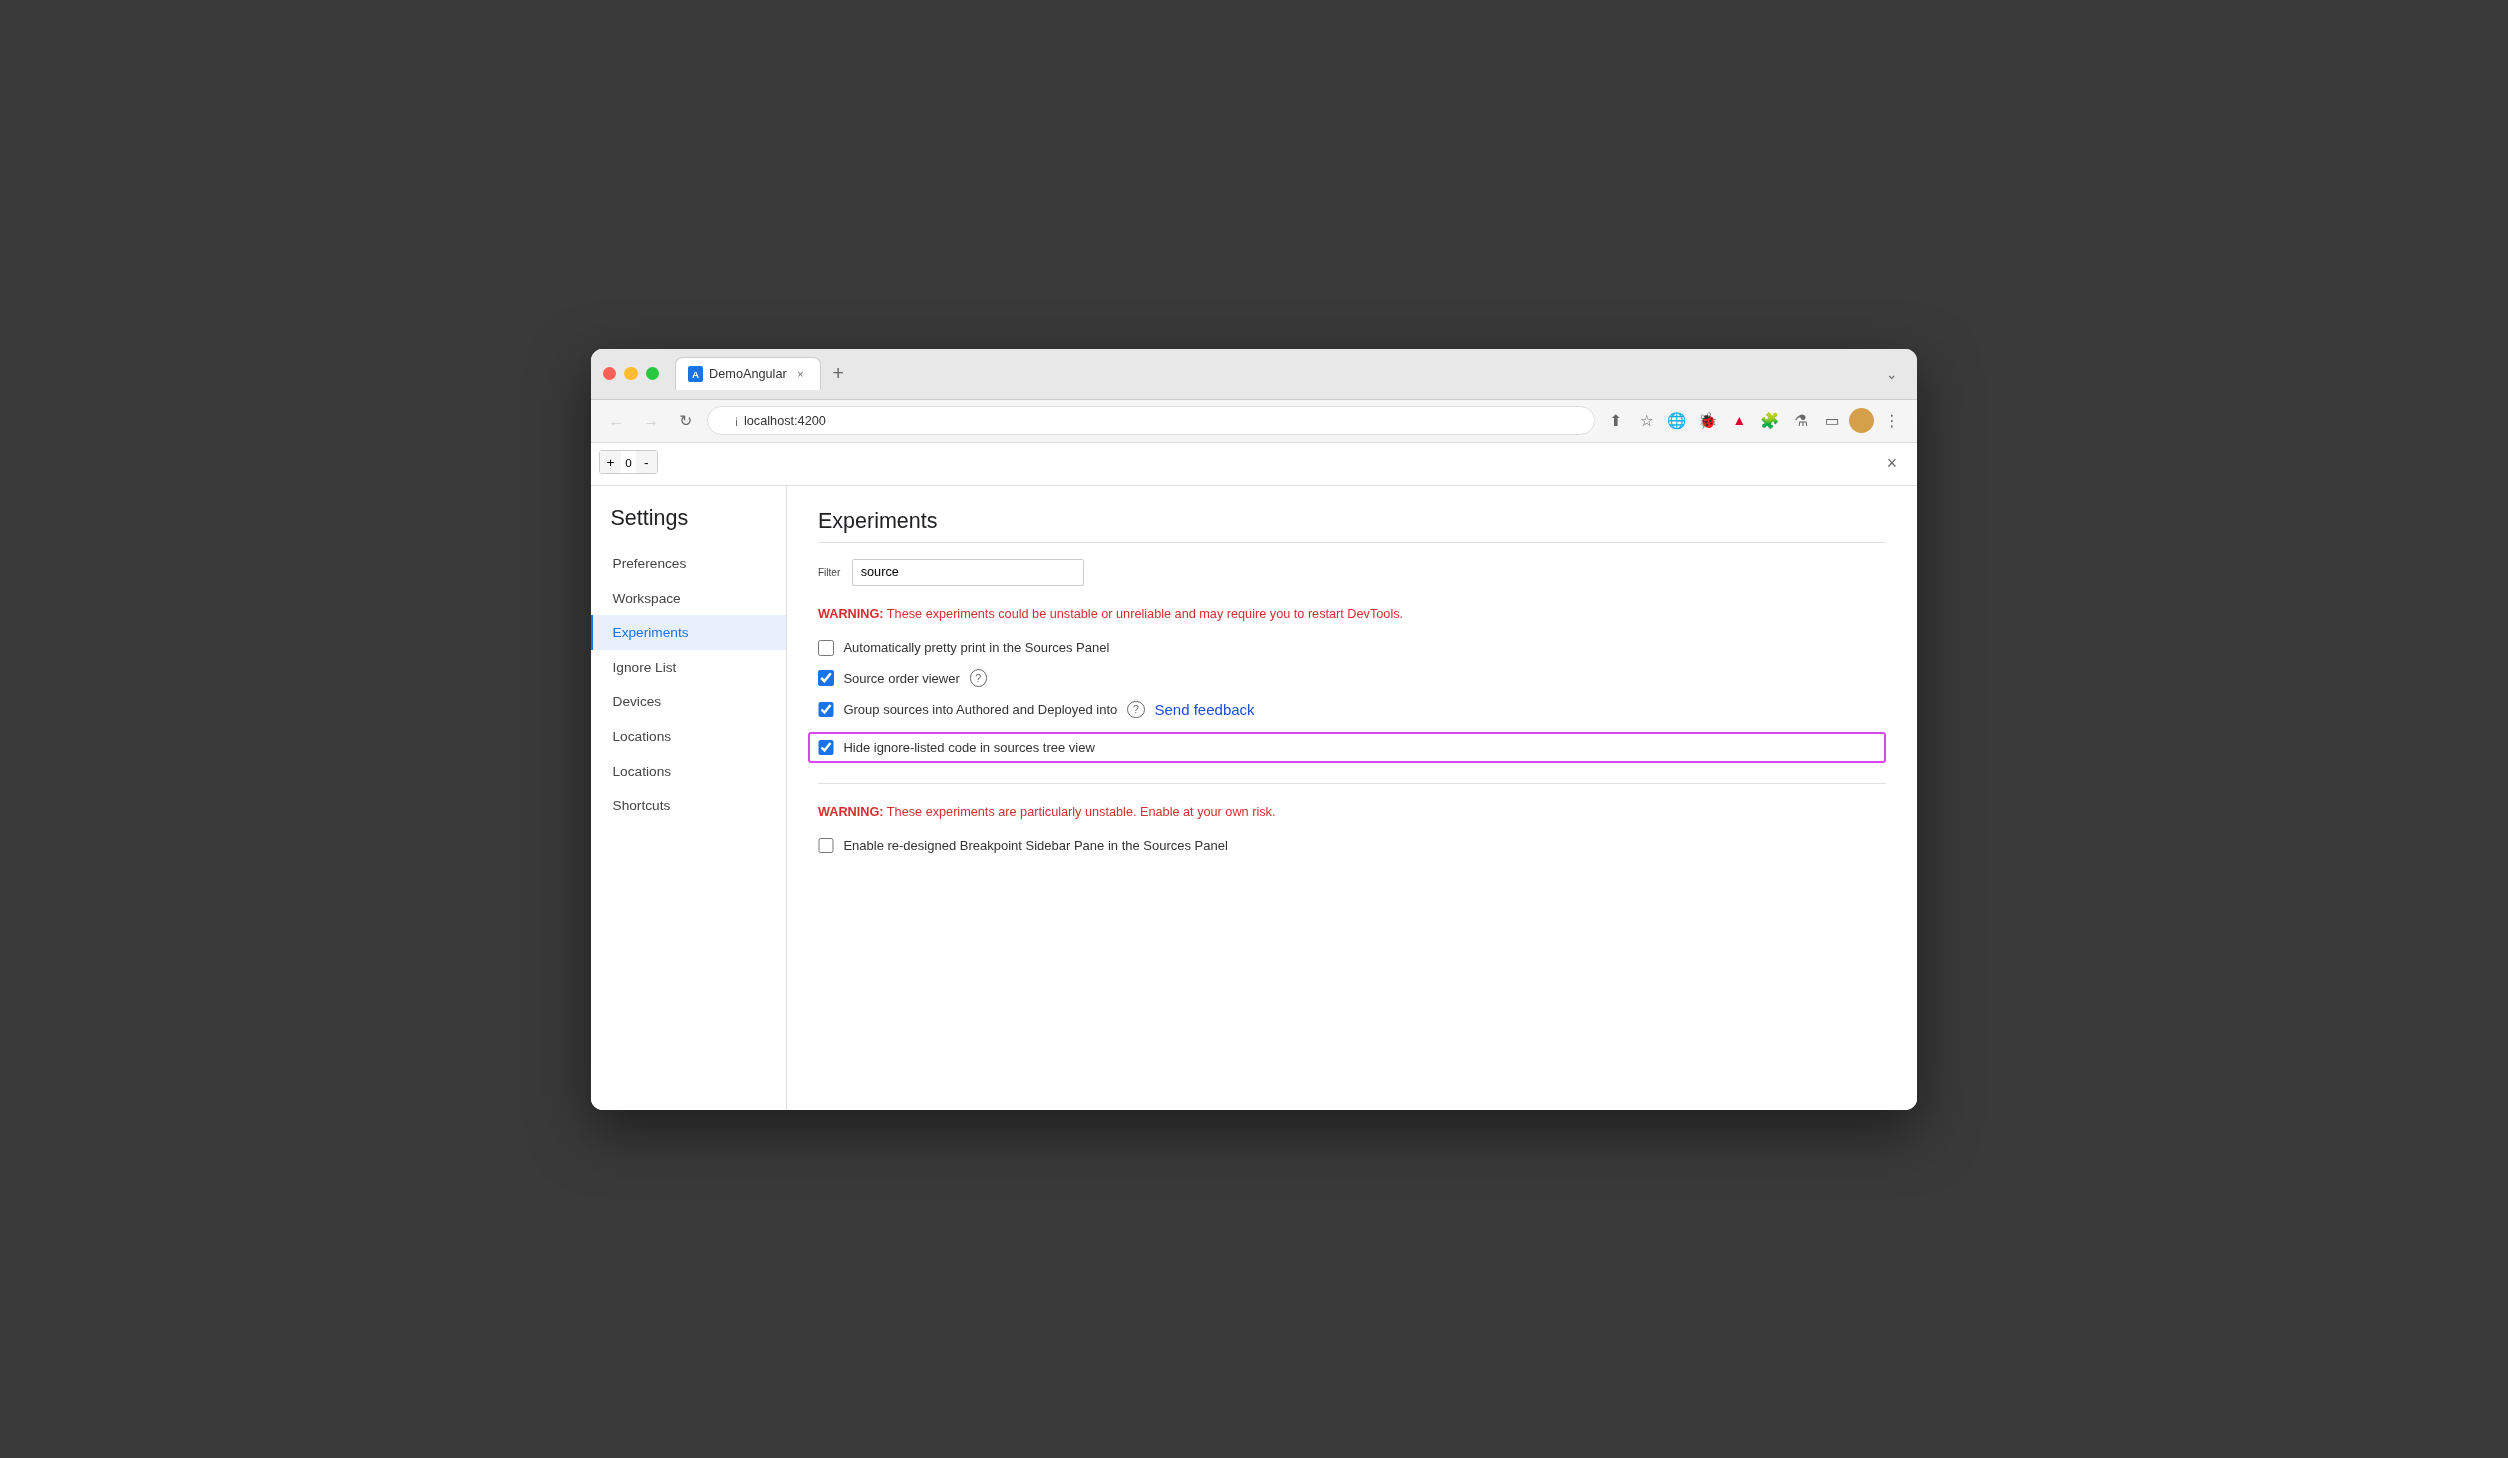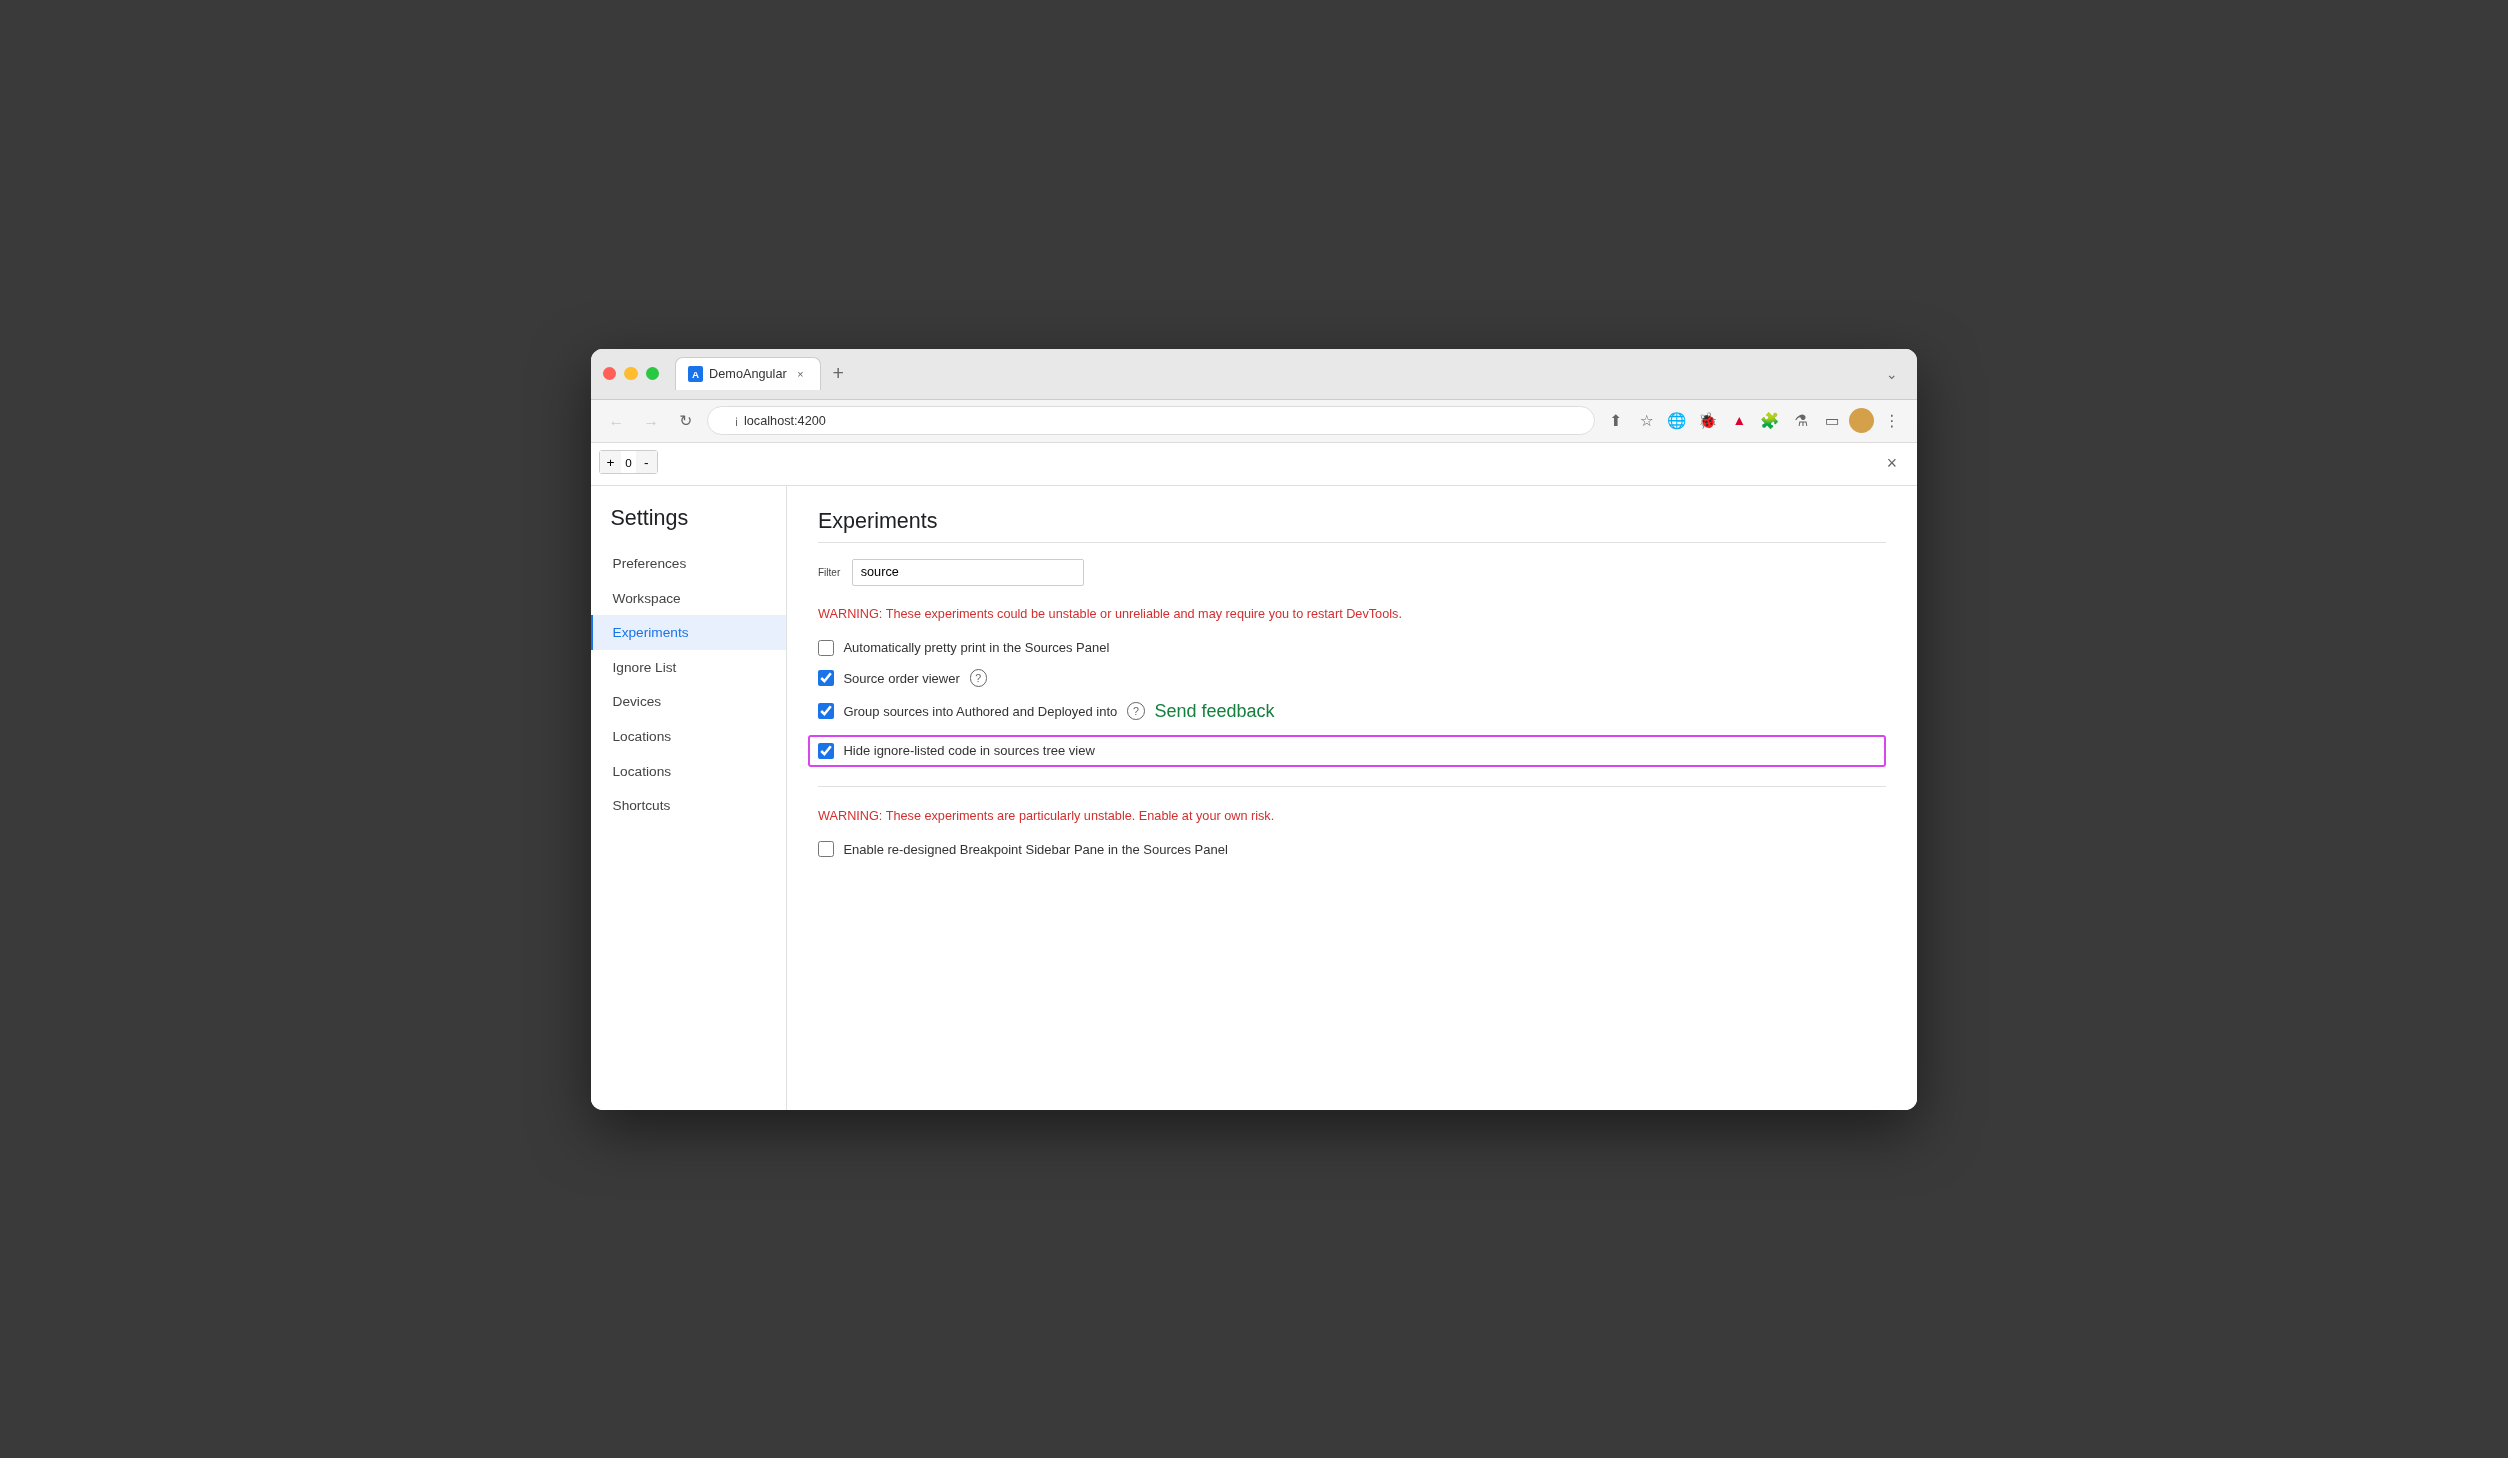--- a/index.html
+++ b/index.html
@@ -315,21 +315,21 @@
     }
 
     .warning-text {
       color: #d32f2f;
       font-size: 12.7px;
       margin-bottom: 15.6px;
       line-height: 1.5;
     }
 
     .warning-text span.label {
-      font-weight: normal;
+      font-weight: bold;
     }
 
     .experiment-item {
       display: flex;
       align-items: center;
       gap: 9.8px;
       margin-bottom: 13.7px;
       font-size: 13.7px;
       color: #333;
     }
@@ -362,23 +362,23 @@
       height: 17.6px;
       border-radius: 50%;
       border: 1.5px solid #666;
       font-size: 10.7px;
       color: #666;
       cursor: pointer;
       flex-shrink: 0;
     }
 
     .send-feedback-link {
-      color: #15803d;
+      color: #1d4ed8;
       text-decoration: none;
-      font-size: 18px;
+      font-size: 15px;
       cursor: pointer;
     }
 
     .section-divider {
       height: 1px;
       background: #e0e0e0;
       margin: 19.5px 0;
     }
   </style>
 </head>

